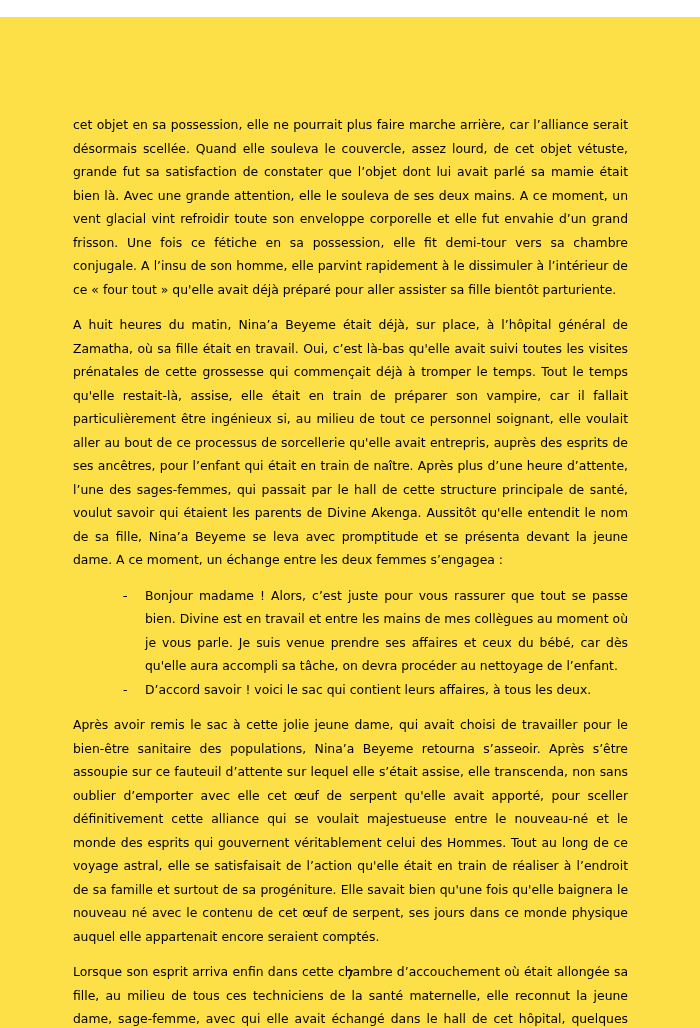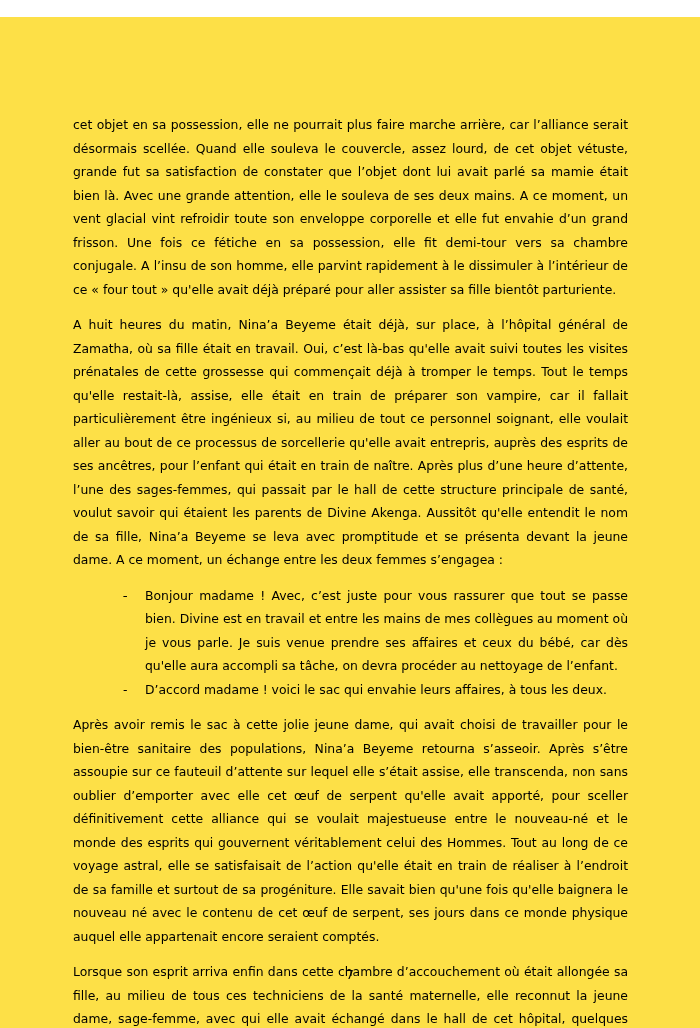--- a/index.html
+++ b/index.html
@@ -83,25 +83,25 @@
     <p class="body-par">cet objet en sa possession, elle ne pourrait plus faire marche arrière, car l’alliance serait désormais scellée. Quand elle souleva le couvercle, assez lourd, de cet objet vétuste, grande fut sa satisfaction de constater que l’objet dont lui avait parlé sa mamie était bien là. Avec une grande attention, elle le souleva de ses deux mains. A ce moment, un vent glacial vint refroidir toute son enveloppe corporelle et elle fut envahie d’un grand frisson. Une fois ce fétiche en sa possession, elle fit demi-tour vers sa chambre conjugale. A l’insu de son homme, elle parvint rapidement à le dissimuler à l’intérieur de ce « four tout » qu'elle avait déjà préparé pour aller assister sa fille bientôt parturiente.</p>
 
     <p class="body-par">A huit heures du matin, Nina’a Beyeme était déjà, sur place, à l’hôpital général de Zamatha, où sa fille était en travail. Oui, c’est là-bas qu'elle avait suivi toutes les visites prénatales de cette grossesse qui commençait déjà à tromper le temps. Tout le temps qu'elle restait-là, assise, elle était en train de préparer son vampire, car il fallait particulièrement être ingénieux si, au milieu de tout ce personnel soignant, elle voulait aller au bout de ce processus de sorcellerie qu'elle avait entrepris, auprès des esprits de ses ancêtres, pour l’enfant qui était en train de naître. Après plus d’une heure d’attente, l’une des sages-femmes, qui passait par le hall de cette structure principale de santé, voulut savoir qui étaient les parents de Divine Akenga. Aussitôt qu'elle entendit le nom de sa fille, Nina’a Beyeme se leva avec promptitude et se présenta devant la jeune dame. A ce moment, un échange entre les deux femmes s’engagea :</p>
 
     <ul class="dialogue">
       <li>
         <span class="dash">-</span>
       </li>
       <li>
         <span class="dash">-</span>
-        <span>Bonjour madame ! Avec, c’est juste pour vous rassurer que tout se passe bien. Divine est en travail et entre les mains de mes collègues au moment où je vous parle. Je suis venue prendre ses affaires et ceux du bébé, car dès qu'elle aura accompli sa tâche, on devra procéder au nettoyage de l’enfant.</span>
+        <span>Bonjour madame ! Alors, c’est juste pour vous rassurer que tout se passe bien. Divine est en travail et entre les mains de mes collègues au moment où je vous parle. Je suis venue prendre ses affaires et ceux du bébé, car dès qu'elle aura accompli sa tâche, on devra procéder au nettoyage de l’enfant.</span>
       </li>
       <li>
         <span class="dash">-</span>
-        <span>D’accord madame ! voici le sac qui envahie leurs affaires, à tous les deux.</span>
+        <span>D’accord savoir ! voici le sac qui contient leurs affaires, à tous les deux.</span>
       </li>
     </ul>
 
     <p class="body-par">Après avoir remis le sac à cette jolie jeune dame, qui avait choisi de travailler pour le bien-être sanitaire des populations, Nina’a Beyeme retourna s’asseoir. Après s’être assoupie sur ce fauteuil d’attente sur lequel elle s’était assise, elle transcenda, non sans oublier d’emporter avec elle cet œuf de serpent qu'elle avait apporté, pour sceller définitivement cette alliance qui se voulait majestueuse entre le nouveau-né et le monde des esprits qui gouvernent véritablement celui des Hommes. Tout au long de ce voyage astral, elle se satisfaisait de l’action qu'elle était en train de réaliser à l’endroit de sa famille et surtout de sa progéniture. Elle savait bien qu'une fois qu'elle baignera le nouveau né avec le contenu de cet œuf de serpent, ses jours dans ce monde physique auquel elle appartenait encore seraient comptés.</p>
 
     <p class="body-par">Lorsque son esprit arriva enfin dans cette chambre d’accouchement où était allongée sa fille, au milieu de tous ces techniciens de la santé maternelle, elle reconnut la jeune dame, sage-femme, avec qui elle avait échangé dans le hall de cet hôpital, quelques minutes auparavant. Alors qu'elle planait dans les airs de cette chambre, pour se rassurer que tout se passait</p>
 
   </div>
 
   <div class="page-number">7</div>

